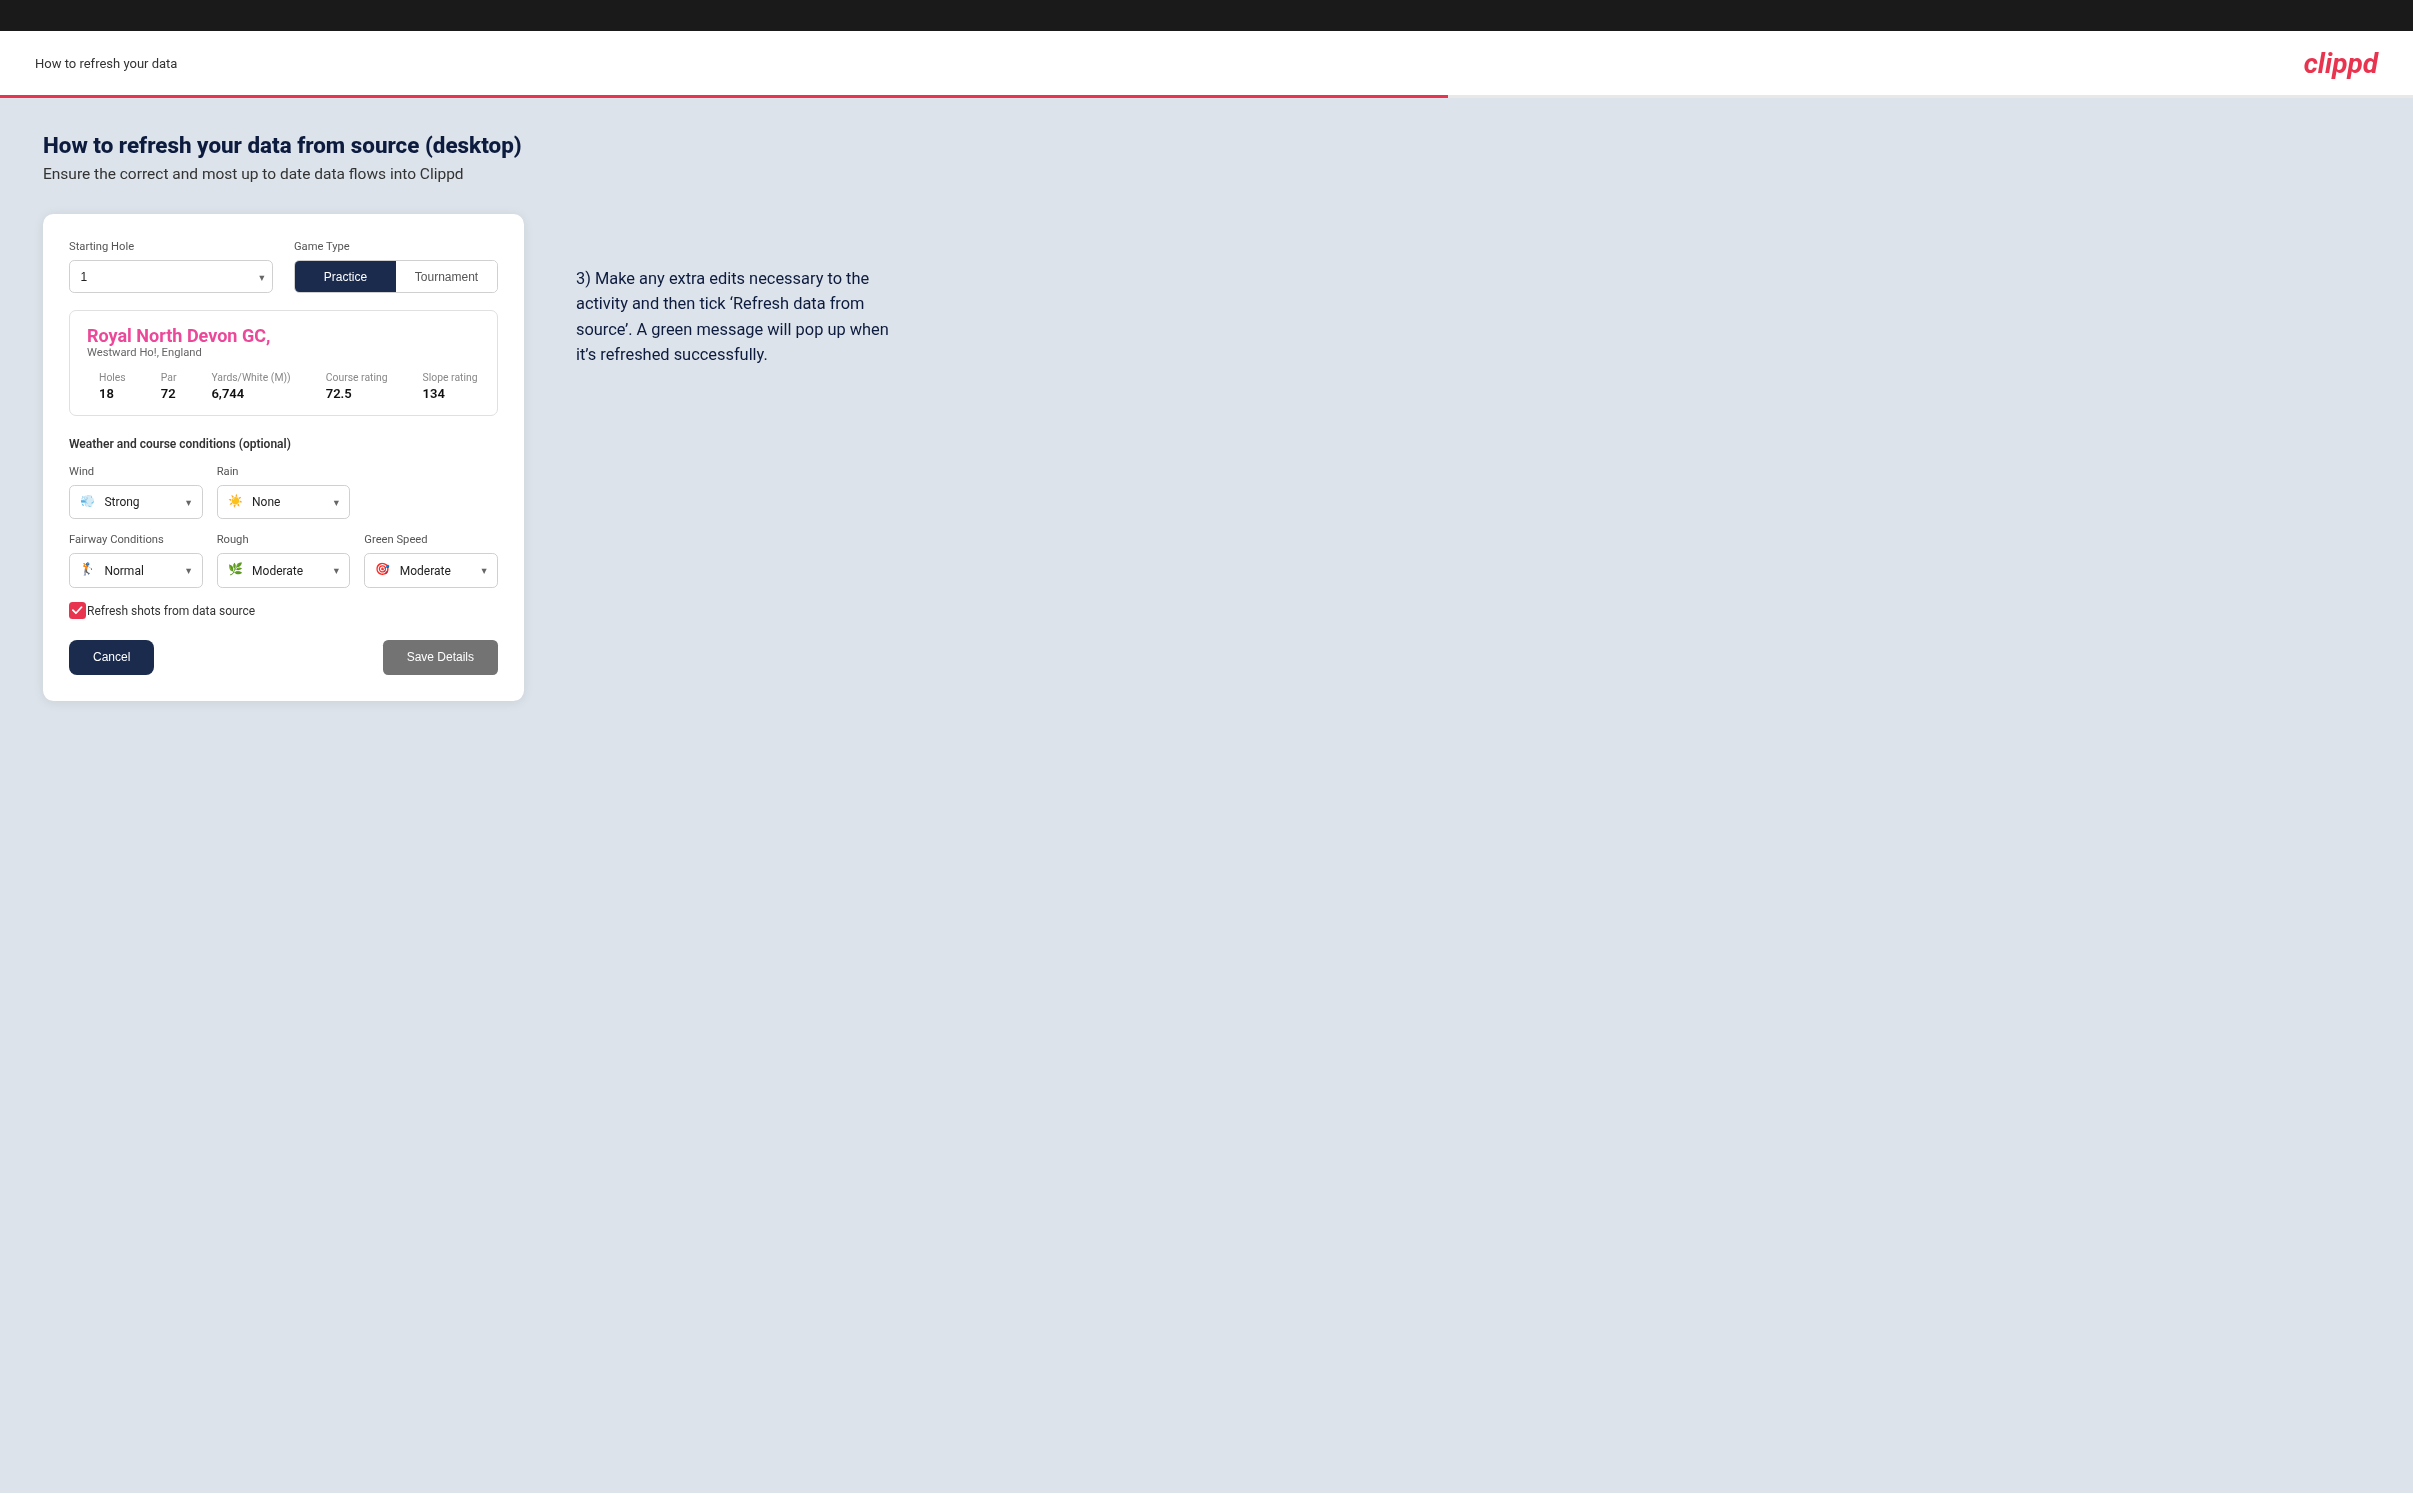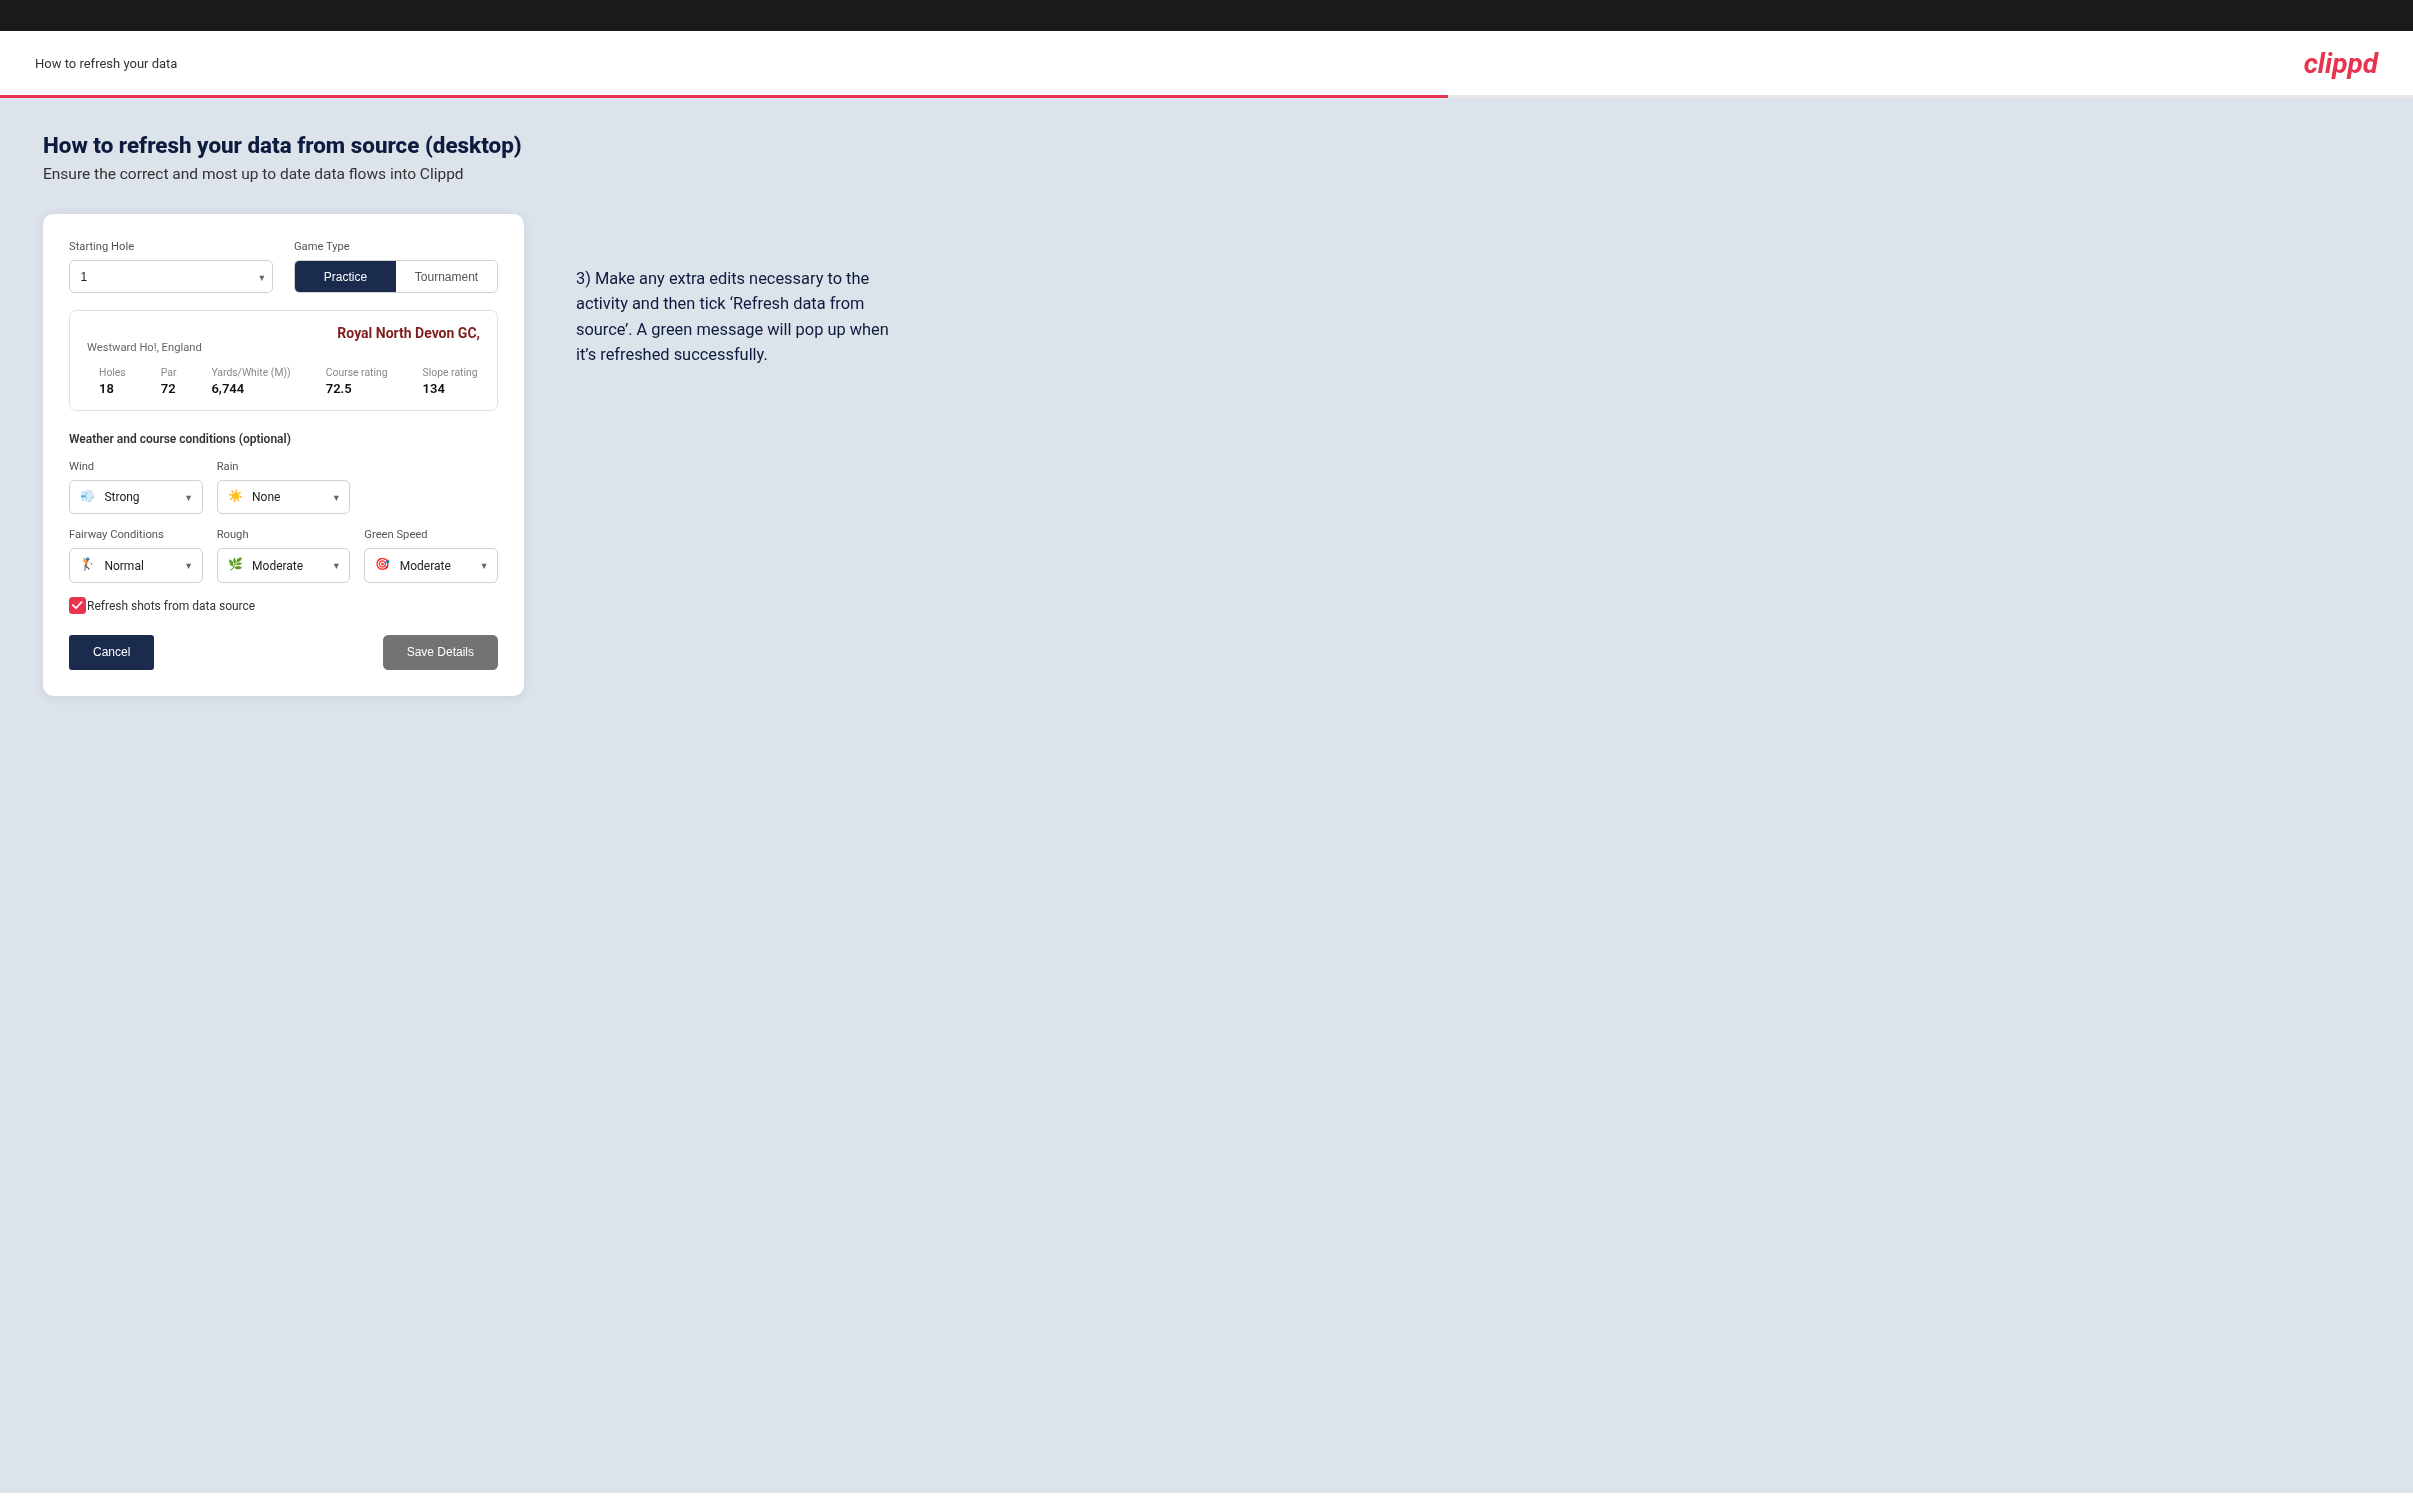--- a/index.html
+++ b/index.html
@@ -123,24 +123,23 @@
       background: #1a2b4e;
       color: #fff;
     }
     .course-info {
       border: 0.9px solid #e0e0e0;
       border-radius: 7px;
       padding: 14px 17px;
       margin-bottom: 21px;
     }
     .course-name {
-      font-size: 14px;
+      font-size: 18px;
       font-weight: 700;
-      color: #7f1d1d;
-      text-align: right;
+      color: #ec4899;
     }
     .course-location {
       font-size: 11.2px;
       color: #666;
       margin-bottom: 12px;
     }
     .course-stats {
       display: flex;
       gap: 35px;
       margin-left: 12px;
@@ -223,21 +222,21 @@
       color: #333;
     }
     .button-row {
       display: flex;
       justify-content: space-between;
     }
     .btn-cancel {
       background: #1a2b4e;
       color: #fff;
       border: none;
-      border-radius: 3px;
+      border-radius: 8px;
       padding: 10.4px 24px;
       font-size: 12px;
       cursor: pointer;
     }
     .btn-save {
       background: #737373;
       color: #fff;
       border: none;
       border-radius: 5.2px;
       padding: 10.4px 24px;

